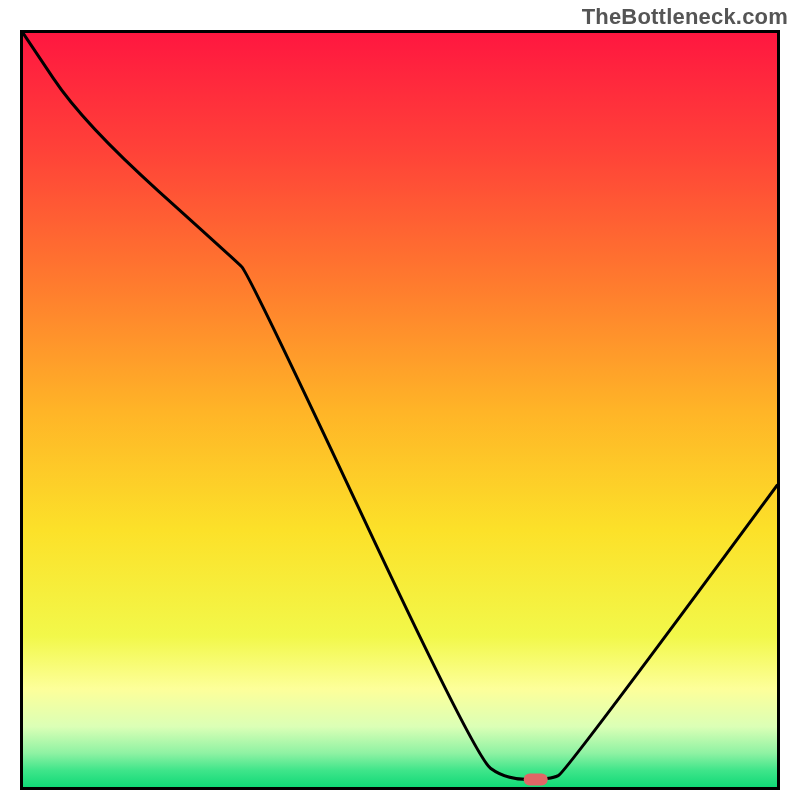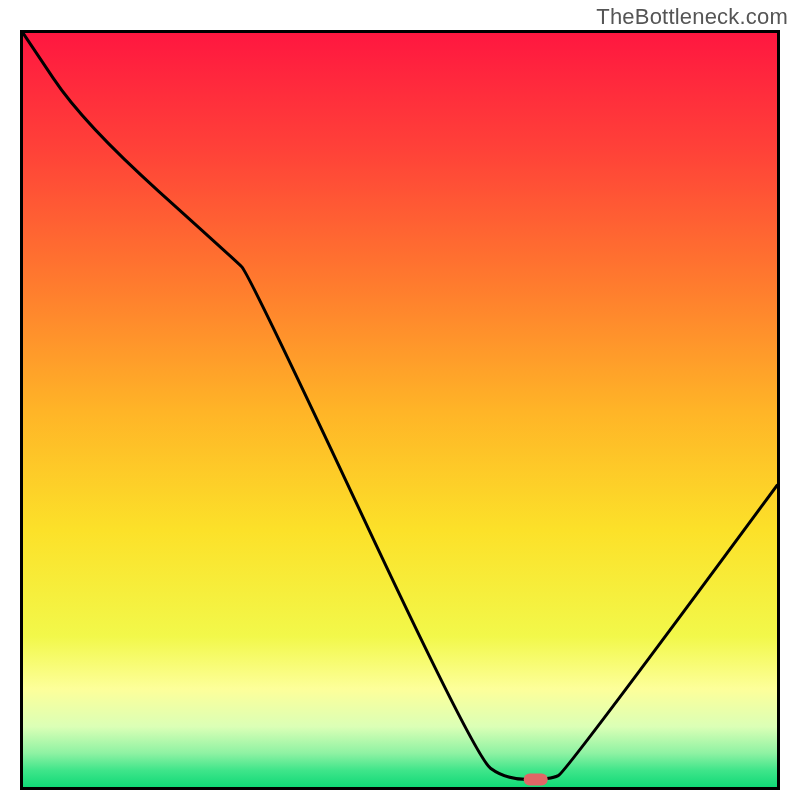--- a/index.html
+++ b/index.html
@@ -14,21 +14,21 @@
   .container {
     position: relative;
     width: 800px;
     height: 800px;
   }
   .watermark {
     position: absolute;
     top: 4px;
     right: 12px;
     font-size: 22px;
-    font-weight: 400;
+    font-weight: 700;
     color: #555555;
     letter-spacing: 0.2px;
   }
   .plot-frame {
     position: absolute;
     left: 20px;
     top: 30px;
     width: 760px;
     height: 760px;
     border: 3px solid #000000;

